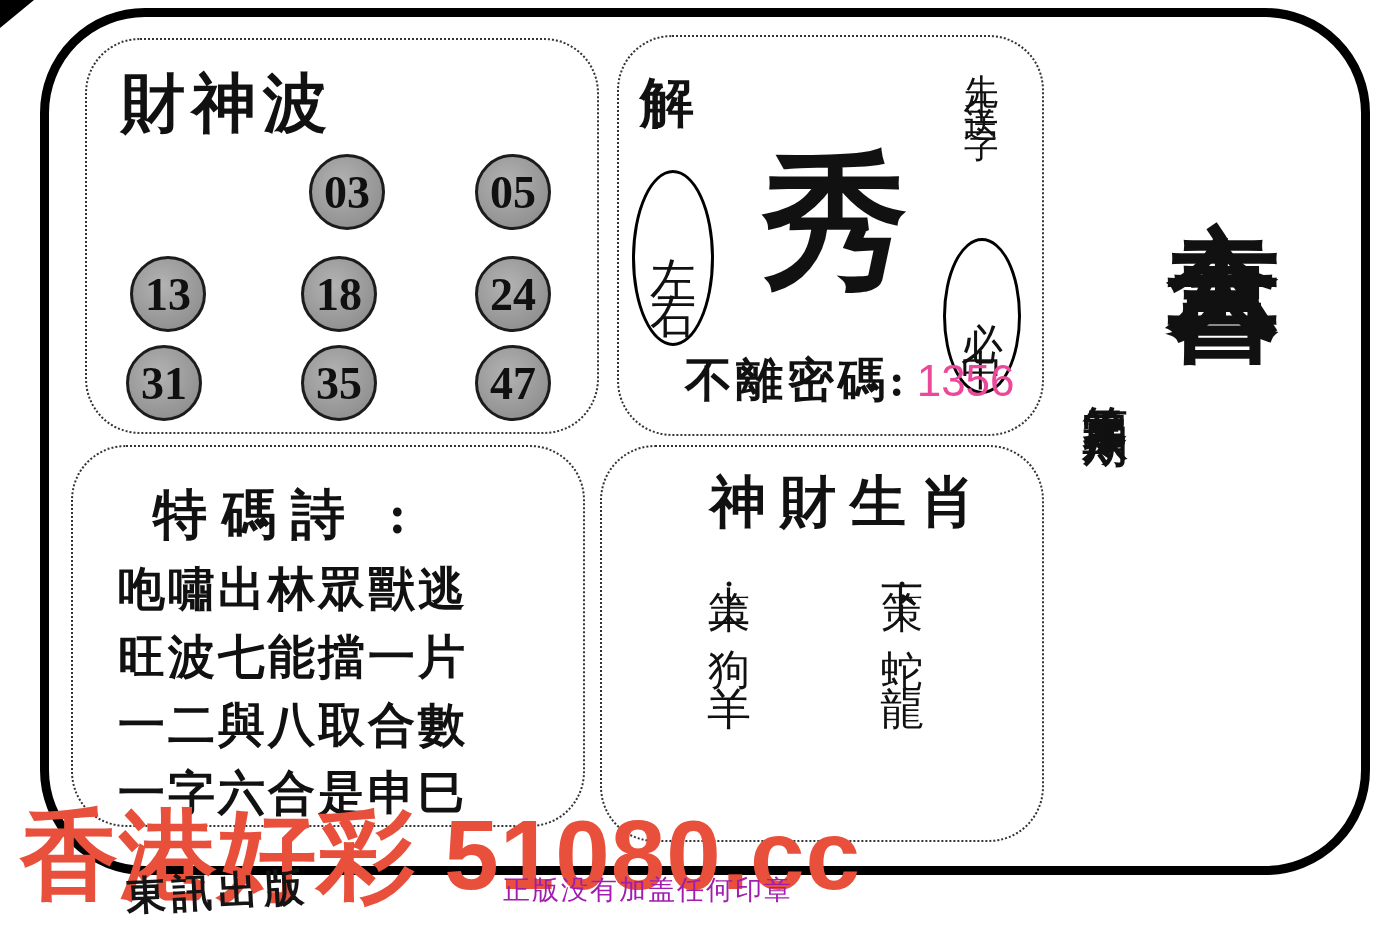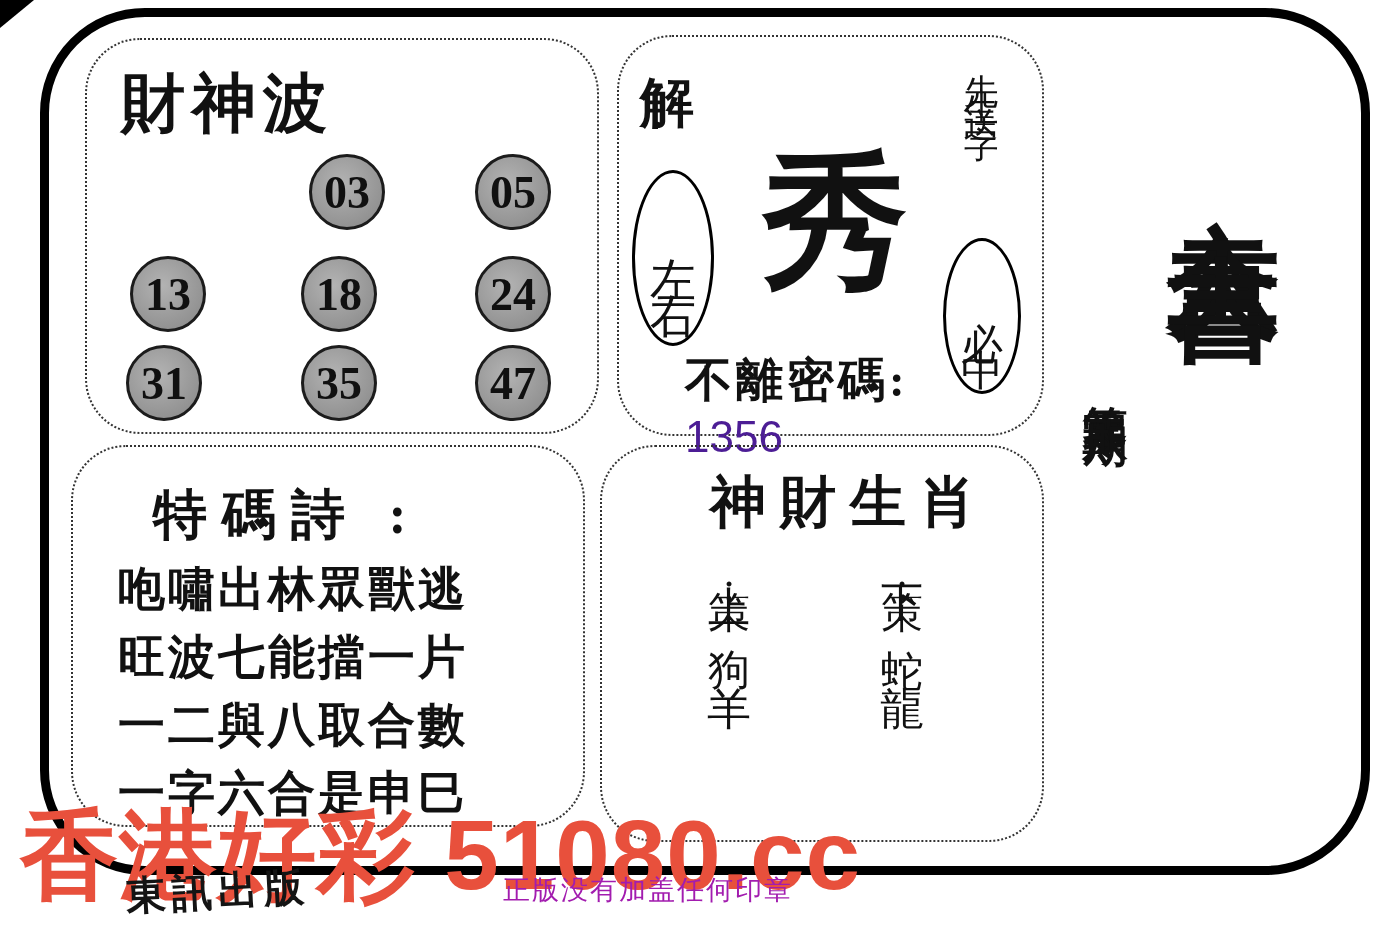--- a/index.html
+++ b/index.html
@@ -41,23 +41,23 @@
   .ellipse{position:absolute;border:3px solid #000;border-radius:50%;
            display:flex;align-items:center;justify-content:center;box-sizing:border-box;}
   .ellipse-zuoyou{left:13px;top:133px;width:82px;height:176px;}
   .ellipse-bizhong{left:324px;top:201px;width:78px;height:156px;}
   .vtext{writing-mode:vertical-rl;text-orientation:upright;}
   .zuoyou-text{font-size:46px;letter-spacing:36px;line-height:1;}
   .bizhong-text{font-size:42px;letter-spacing:28px;line-height:1;}
   .xiu-char{position:absolute;left:143px;top:112px;font-size:146px;font-weight:900;line-height:1;
             font-family:"Liberation Sans","DejaVu Sans",sans-serif;}
   .sender-col{position:absolute;left:344px;top:9px;font-size:35px;letter-spacing:17px;line-height:1;}
-  .code-line{position:absolute;left:66px;top:312px;display:flex;align-items:baseline;gap:0;white-space:nowrap;flex-direction:column;}
+  .code-line{position:absolute;left:66px;top:312px;display:flex;align-items:baseline;gap:8px;white-space:nowrap;}
   .code-label{font-size:47px;font-weight:900;letter-spacing:4px;}
-  .code-value{font-size:44px;color:#4c1d95;font-family:"Liberation Sans","DejaVu Sans",sans-serif;}
+  .code-value{font-size:44px;color:#ec4899;font-family:"Liberation Sans","DejaVu Sans",sans-serif;}
 
   
   .poem-title{position:absolute;left:80px;top:32px;font-size:54px;font-weight:900;letter-spacing:15px;white-space:nowrap;}
   .poem-lines{position:absolute;left:45px;top:108px;font-size:47px;font-weight:700;line-height:68px;
               letter-spacing:3px;white-space:nowrap;font-family:"Liberation Sans","DejaVu Sans",sans-serif;}
 
   
   .zodiac-title{position:absolute;left:72px;top:18px;font-size:56px;font-weight:900;letter-spacing:14px;white-space:nowrap;margin-left:36px;}
   .zodiac-col{position:absolute;top:105px;display:flex;flex-direction:column;align-items:center;}
   .zodiac-col-left{left:105px;}

